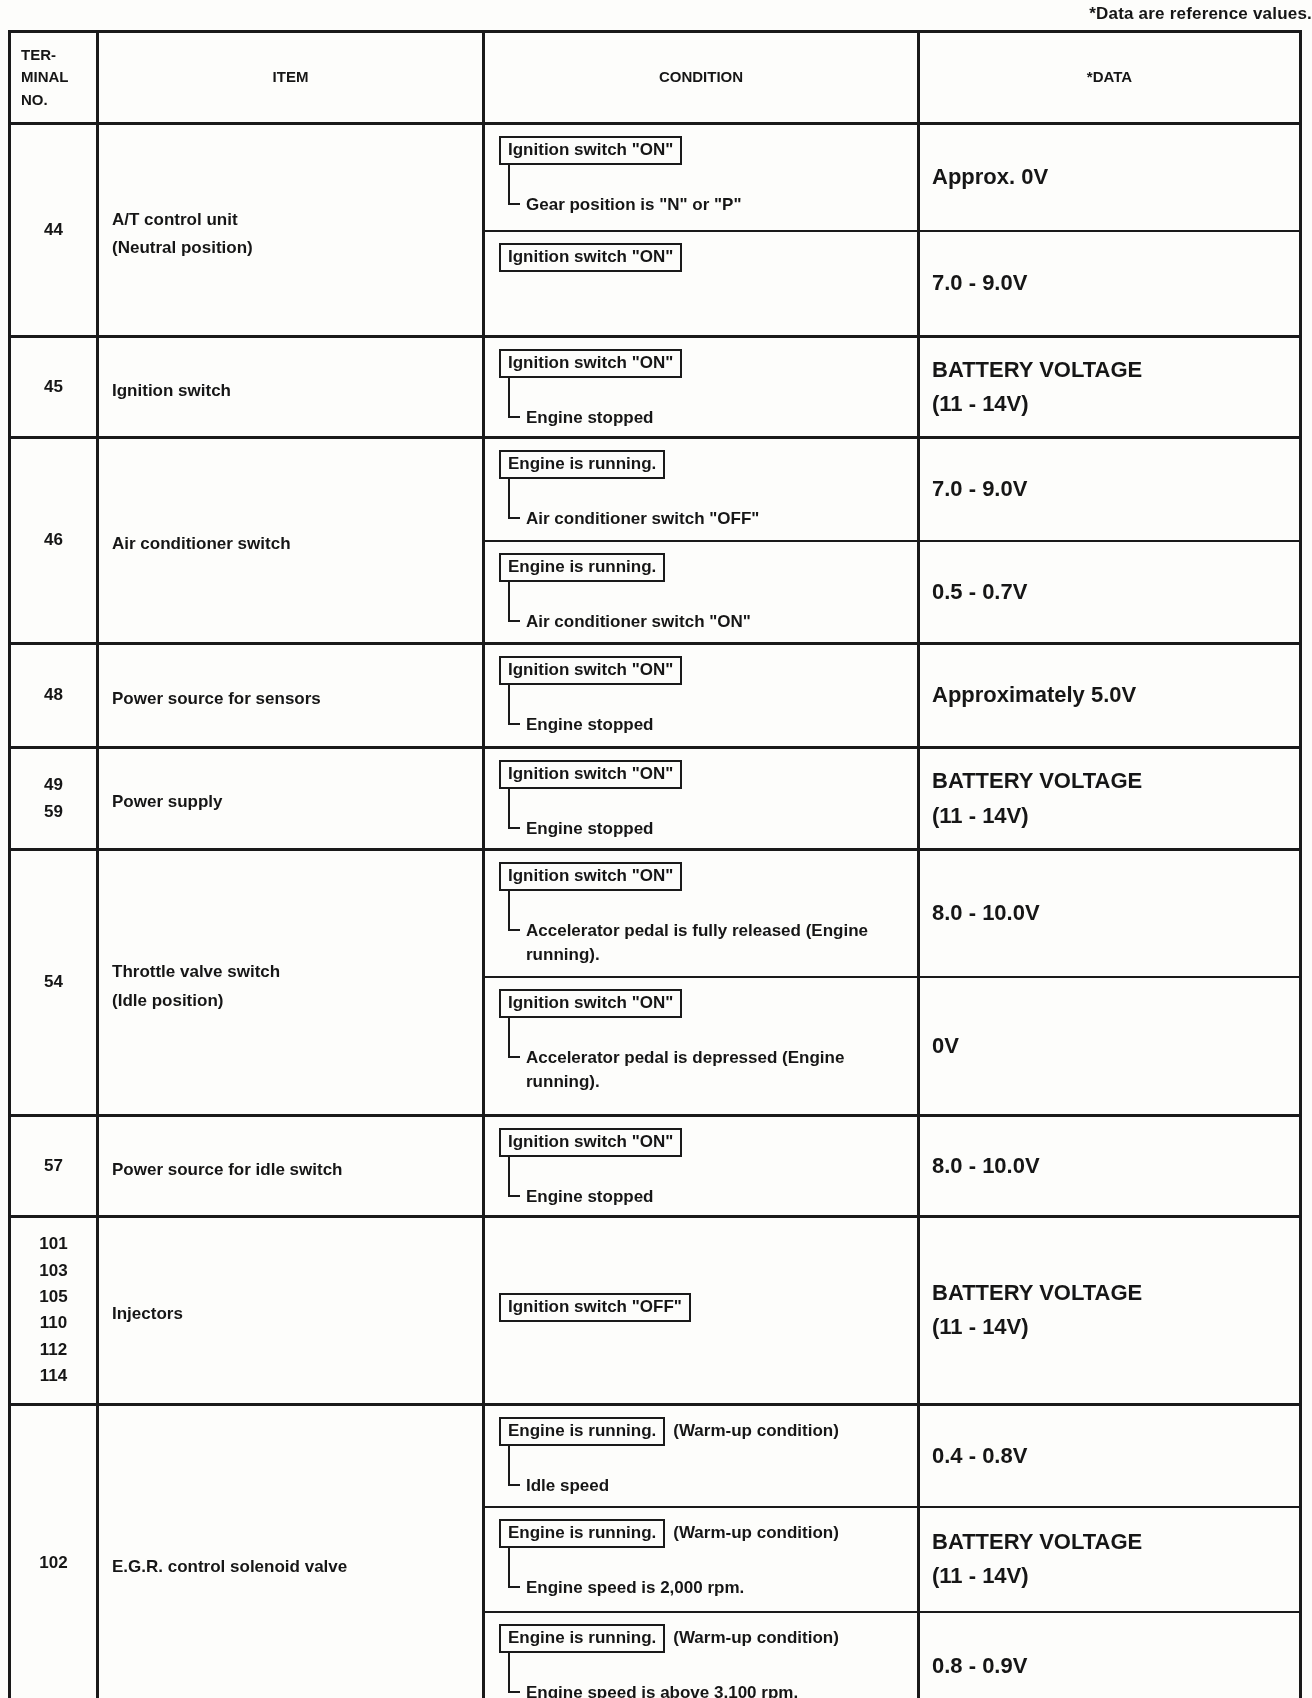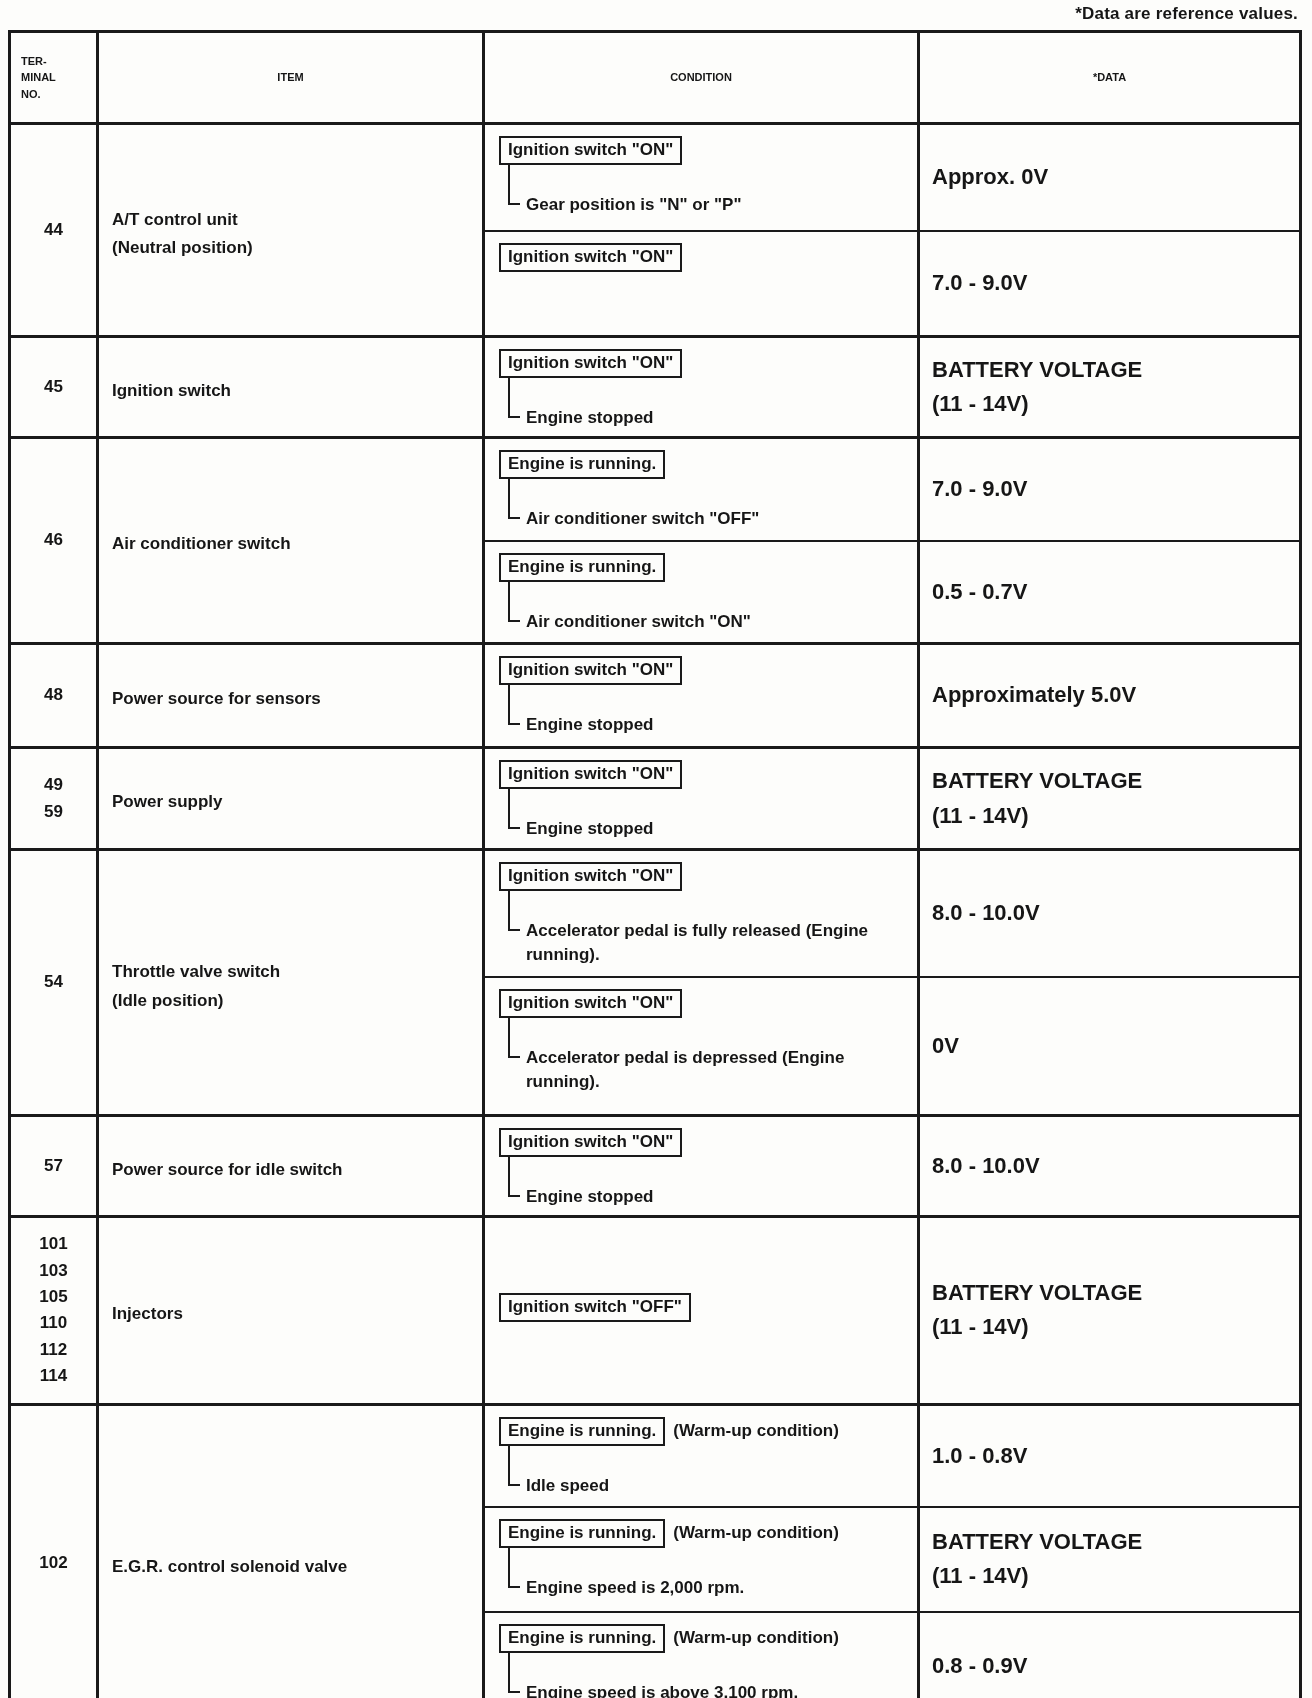--- a/index.html
+++ b/index.html
@@ -5,21 +5,21 @@
   * { box-sizing: border-box; margin: 0; padding: 0; }
   body {
     width: 1312px; height: 1698px;
     background: #fdfdfb;
     font-family: "Liberation Sans", sans-serif;
     color: #161616;
   }
   .page { position: relative; width: 1312px; height: 1698px; }
 
   .note {
-    position: absolute; top: 4px; right: 14px;
+    position: absolute; top: 4px; right: 0;
     font-size: 17px; font-weight: bold; letter-spacing: 0.2px;
   }
 
   .vtable {
     position: absolute; top: 30px; left: 8px; width: 1294px;
     border: 3px solid #1a1a1a;
     background: #fdfdfb;
   }
 
   .thead { display: flex; border-bottom: 3px solid #1a1a1a; min-height: 92px; }
@@ -27,21 +27,21 @@
   .trow + .trow { border-top: 3px solid #1a1a1a; }
 
   .c-term { width: 88px;  flex: none; border-right: 3px solid #1a1a1a; }
   .c-item { width: 386px; flex: none; border-right: 3px solid #1a1a1a; }
   .c-cond { width: 435px; flex: none; border-right: 3px solid #1a1a1a; }
   .c-data { flex: 1; }
 
   
   .thead .hcell {
     display: flex; align-items: center; justify-content: center;
-    font-size: 11px; font-weight: bold; text-align: center;
+    font-size: 15px; font-weight: bold; text-align: center;
     white-space: pre-line; line-height: 1.5;
   }
   .thead .c-term { justify-content: flex-start; text-align: left; padding-left: 10px; }
 
   
   .trow .c-term {
     display: flex; align-items: center; justify-content: center;
     text-align: center; white-space: pre-line;
     font-size: 17px; font-weight: bold; line-height: 1.55;
   }
@@ -311,21 +311,21 @@
           <div class="c-cond">
             <div class="cond-head">
               <span class="cond-box">Engine is running.</span>
               <span class="cond-suffix">(Warm-up condition)</span>
             </div>
             <div class="cond-sub">
               <span class="elbow"></span>
               <span class="sub-text">Idle speed</span>
             </div>
           </div>
-          <div class="c-data">1.0 - 0.8V</div>
+          <div class="c-data">0.4 - 0.8V</div>
         </div>
         <div class="subrow" style="min-height:105px">
           <div class="c-cond">
             <div class="cond-head">
               <span class="cond-box">Engine is running.</span>
               <span class="cond-suffix">(Warm-up condition)</span>
             </div>
             <div class="cond-sub">
               <span class="elbow"></span>
               <span class="sub-text">Engine speed is 2,000 rpm.</span>

